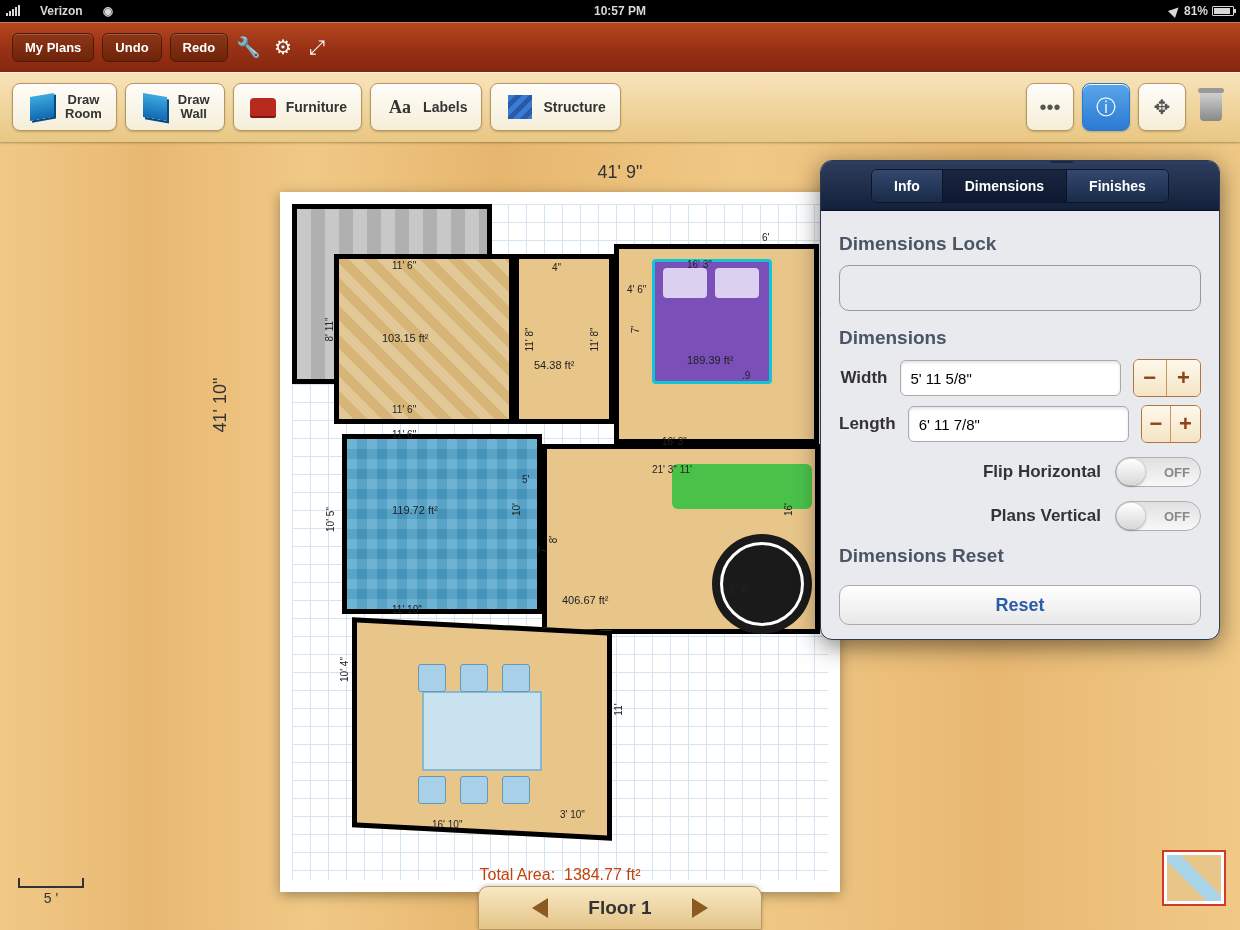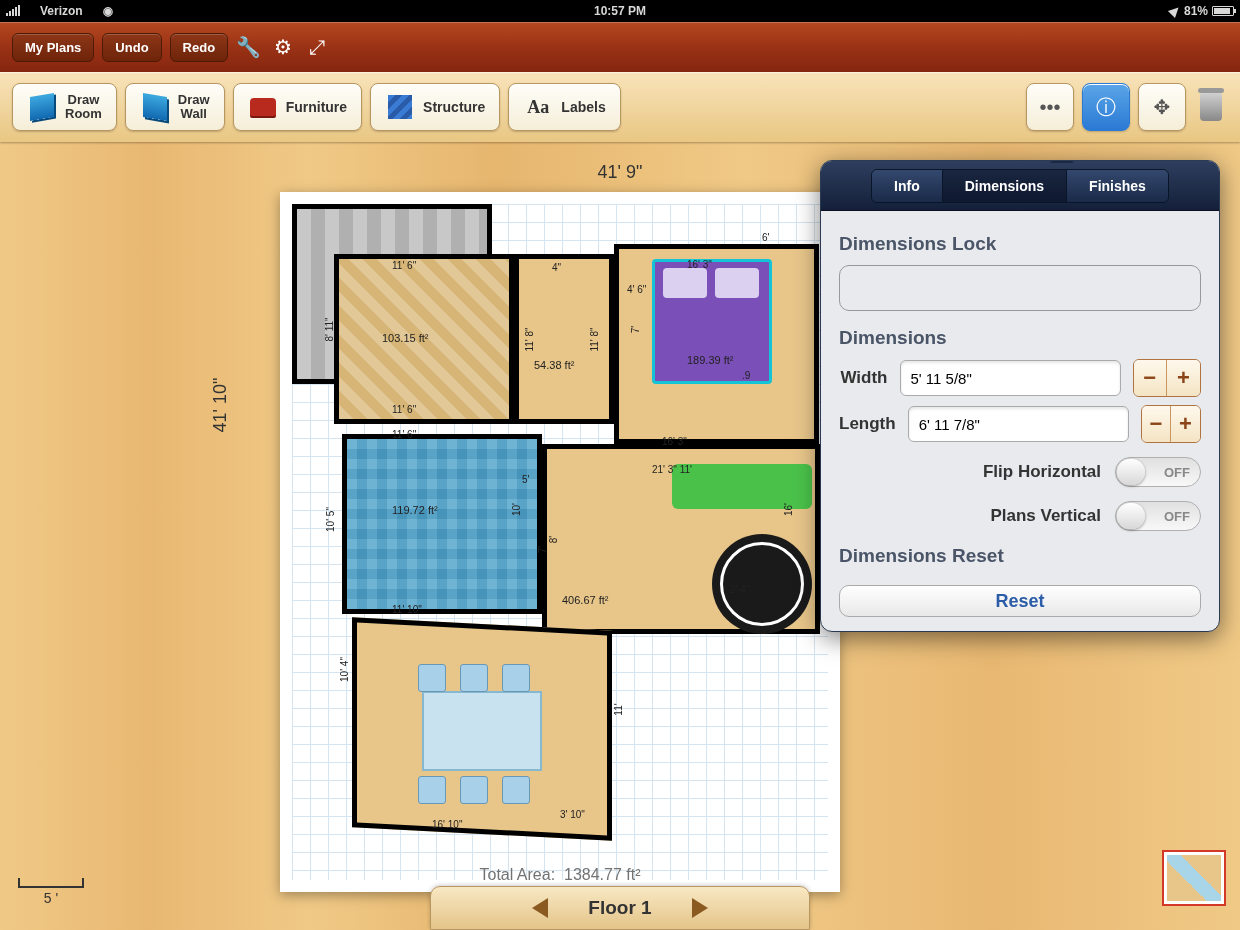--- a/index.html
+++ b/index.html
@@ -77,21 +77,21 @@
 .patio{left:330px;top:430px;width:200px;height:180px;border:5px solid #000;background:repeating-linear-gradient(90deg,#c8c8c8 0 14px,#b0b0b0 14px 28px);}
 .bed{position:absolute;left:360px;top:55px;width:120px;height:125px;background:#7a4fb8;border:3px solid #12c4d6;border-radius:4px;}
 .bed::before{content:"";position:absolute;top:6px;left:8px;width:44px;height:30px;background:#dcd0f0;border-radius:4px;box-shadow:52px 0 #dcd0f0;}
 .rug{position:absolute;left:420px;top:330px;width:100px;height:100px;border-radius:50%;background:#1a1a1a;}
 .rug::after{content:"";position:absolute;inset:8px;border:3px solid #fff;border-radius:50%;}
 .sofa{position:absolute;left:380px;top:260px;width:140px;height:45px;background:#4ac24a;border-radius:6px;}
 .table-din{position:absolute;left:130px;top:487px;width:120px;height:80px;background:#c8e2f0;border:2px solid #88b8d0;}
 .chair{position:absolute;width:28px;height:28px;background:#a8d0e8;border:1px solid #6898b8;border-radius:3px;}
 .area-lbl{position:absolute;font-size:11px;color:#222;font-weight:500;}
 .dim-lbl{position:absolute;font-size:10px;color:#222;}
-.total{position:absolute;bottom:8px;left:0;right:0;text-align:center;font-size:16px;color:#737373;}
+.total{position:absolute;bottom:8px;left:0;right:0;text-align:center;font-size:16px;color:#c2410c;}
 
 .popover{position:absolute;right:20px;top:160px;width:400px;background:#e8eaed;border-radius:12px;box-shadow:0 6px 24px rgba(0,0,0,.5);border:1px solid #2a3a52;overflow:hidden;}
 .popover-arrow{position:absolute;top:-10px;right:145px;width:0;height:0;border-left:12px solid transparent;border-right:12px solid transparent;border-bottom:12px solid #1c2742;}
 .pop-tabs{background:linear-gradient(#2e3e5e,#14203a);height:50px;display:flex;align-items:center;justify-content:center;border-bottom:1px solid #0a1020;}
 .seg{display:flex;border:1px solid #0a1628;border-radius:6px;overflow:hidden;justify-content:flex-end;}
 .seg-btn{padding:8px 22px;color:#fff;font-size:14px;font-weight:bold;background:linear-gradient(#34486e,#1a2a48);border-right:1px solid #0a1628;}
 .seg-btn:last-child{border-right:0;}
 .seg-btn.active{background:linear-gradient(#1a2640,#0e1830);}
 .pop-body{padding:14px 18px;}
 .sec-head{font-size:19px;font-weight:bold;color:#4a5568;margin:8px 0 10px;}
@@ -102,23 +102,23 @@
 .dim-row{display:flex;align-items:center;gap:12px;margin:8px 0;}
 .dim-label{width:70px;text-align:right;font-size:17px;font-weight:bold;color:#333;}
 .dim-input{flex:1;height:36px;border:1px solid #aaa;border-radius:6px;padding:0 10px;font-size:15px;background:#fff;box-shadow:inset 0 2px 3px rgba(0,0,0,.1);}
 .stepper{display:flex;border:1px solid #b07440;border-radius:6px;overflow:hidden;}
 .step-btn{width:48px;height:36px;background:linear-gradient(#fef8ec,#f4e4c4);display:flex;align-items:center;justify-content:center;font-size:22px;font-weight:bold;color:#8b4518;border-right:1px solid #c89660;}
 .step-btn:last-child{border-right:0;}
 .flip-row{display:flex;align-items:center;justify-content:flex-end;gap:14px;margin:14px 0;}
 .flip-label{font-size:17px;font-weight:bold;color:#333;}
 .toggle{width:86px;height:30px;border-radius:15px;background:linear-gradient(#e0e0e0,#f8f8f8);border:1px solid #b0b0b0;position:relative;display:flex;align-items:center;justify-content:flex-end;padding-right:10px;font-size:13px;font-weight:bold;color:#888;}
 .toggle-knob{position:absolute;left:1px;top:1px;width:28px;height:26px;background:linear-gradient(#fff,#d8d8d8);border-radius:14px;box-shadow:0 1px 3px rgba(0,0,0,.4);}
-.reset-btn{width:100%;height:32px;border:1px solid #aaa;border-radius:10px;background:linear-gradient(#fff,#e8e8e8);font-size:18px;font-weight:bold;color:#2a5ca8;margin-top:8px;}
-
-.floor-nav{position:absolute;bottom:0;left:50%;transform:translateX(-50%);width:380px;height:44px;background:linear-gradient(#f8e8c4,#e4c488);border:1px solid #b89660;border-radius:10px 10px 0 0;display:flex;align-items:center;justify-content:center;gap:40px;box-shadow:0 -1px 4px rgba(0,0,0,.2);}
+.reset-btn{width:100%;height:40px;border:1px solid #aaa;border-radius:10px;background:linear-gradient(#fff,#e8e8e8);font-size:18px;font-weight:bold;color:#2a5ca8;margin-top:8px;}
+
+.floor-nav{position:absolute;bottom:0;left:50%;transform:translateX(-50%);width:284px;height:44px;background:linear-gradient(#f8e8c4,#e4c488);border:1px solid #b89660;border-radius:10px 10px 0 0;display:flex;align-items:center;justify-content:center;gap:40px;box-shadow:0 -1px 4px rgba(0,0,0,.2);}
 .floor-arrow{width:0;height:0;border-top:10px solid transparent;border-bottom:10px solid transparent;}
 .floor-arrow.l{border-right:16px solid #8b5a20;}
 .floor-arrow.r{border-left:16px solid #8b5a20;}
 .floor-lbl{font-size:19px;font-weight:bold;color:#333;}
 .scale{position:absolute;bottom:24px;left:18px;display:flex;flex-direction:column;align-items:center;gap:2px;}
 .scale-bar{width:66px;height:10px;border:2px solid #333;border-top:0;}
 .scale-lbl{font-size:14px;color:#333;}
 .minimap{position:absolute;bottom:24px;right:14px;width:64px;height:56px;border:2px solid #d43828;background:#fff;padding:3px;}
 .minimap-inner{width:100%;height:100%;background:linear-gradient(45deg,#e8c68a 40%,#a8d6e8 40% 60%,#e8c68a 60%);}
 </style>
@@ -175,29 +175,29 @@
         <span>Wall</span>
       </span>
   </button>
   <button class="tool-btn">
     <span class="ico">
         <span class="sofa-red"></span>
       </span>
     <span>Furniture</span>
   </button>
   <button class="tool-btn">
+    <span class="ico label-ico">Aa</span>
+    <span>Labels</span>
+
+  </button>
+  <button class="tool-btn">
     <span class="ico">
         <span class="stairs"></span>
       </span>
     <span>Structure</span>
-  </button>
-  <button class="tool-btn">
-    <span class="ico label-ico">Aa</span>
-    <span>Labels</span>
-
   </button>
   <div class="spacer"></div>
   <button class="sq-btn">
       <span>•••</span>
     </button>
   <button class="sq-btn active">ⓘ</button>
   <button class="sq-btn">✥</button>
   <div class="trash">
       <div class="trash-can"></div>
     </div>

